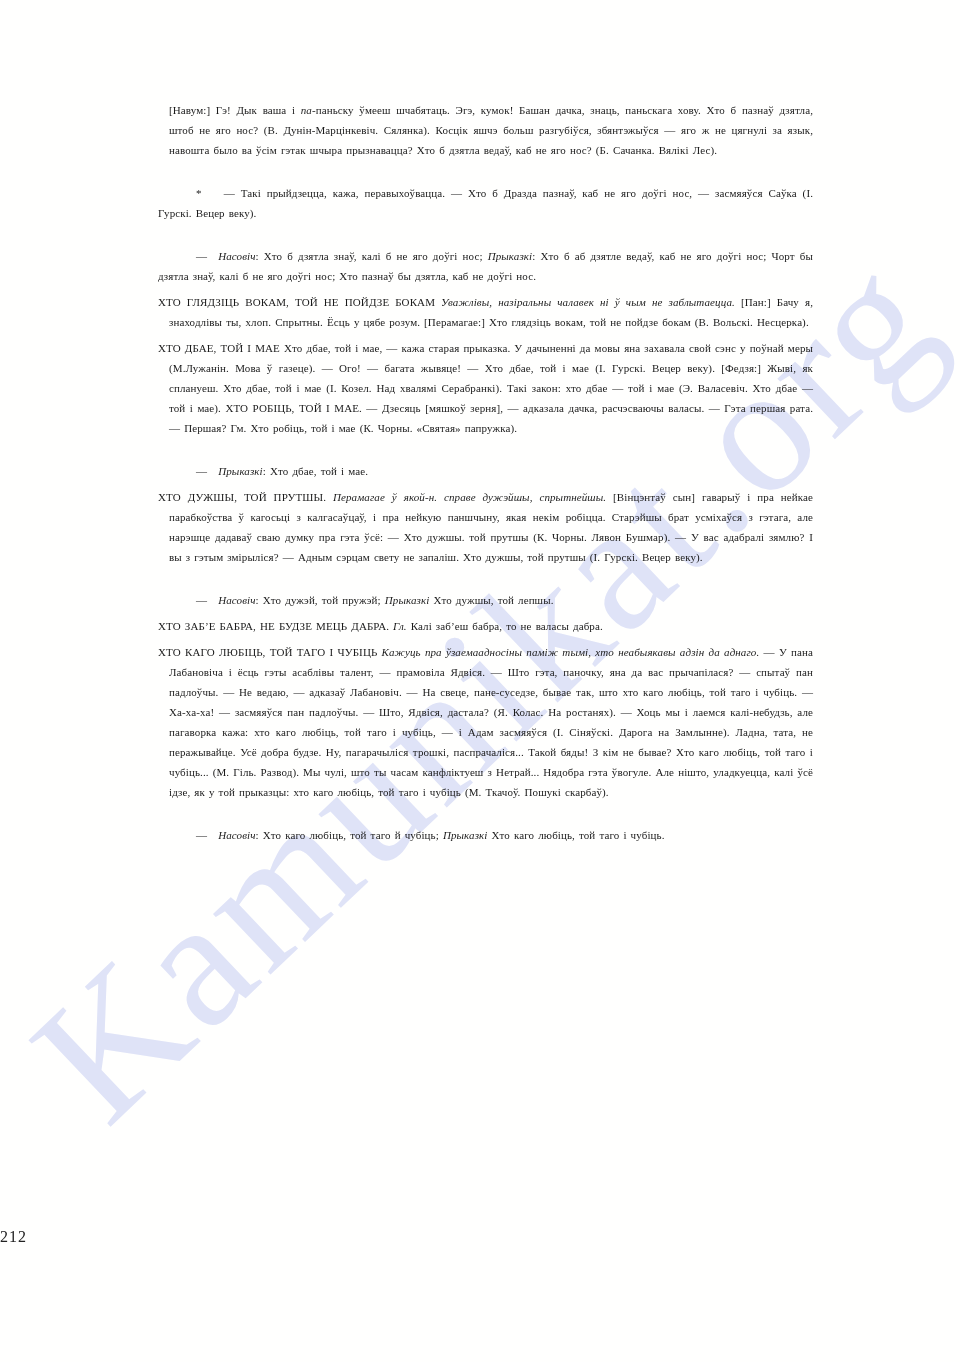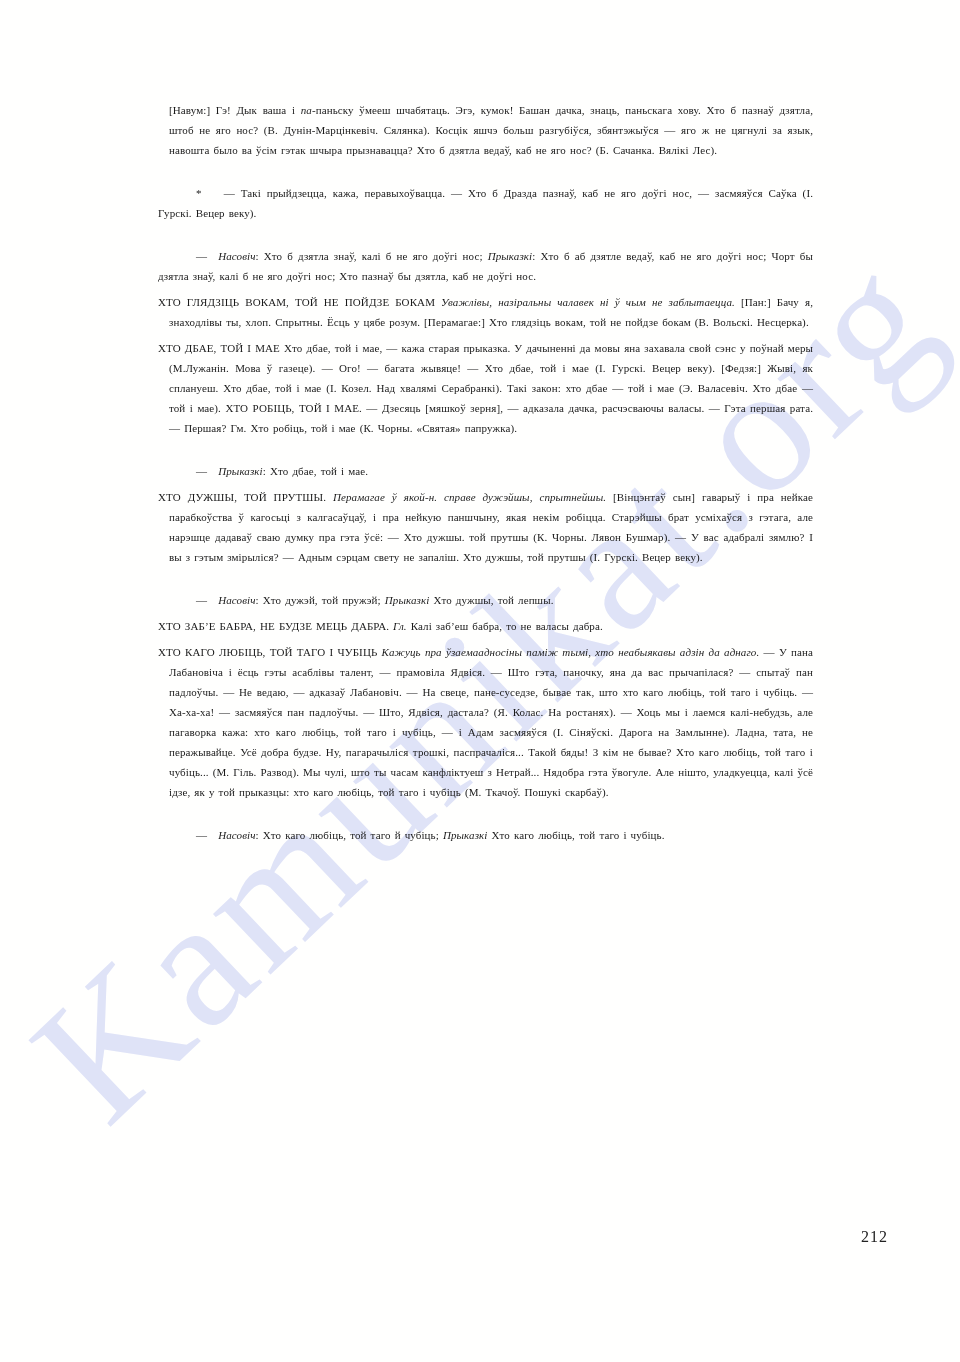--- a/index.html
+++ b/index.html
@@ -59,21 +59,21 @@
     text-indent: 38px;
     margin-top: 23px;
     margin-bottom: 5px;
   }
   .content .i { font-style: italic; }
   .page-number {
     position: absolute;
     top: 1228px;
     left: 0;
     width: 888px;
-    text-align: right;
+    text-align: left;
     font-size: 16px;
     letter-spacing: 1px;
     color: #222222;
     z-index: 1;
   }
 </style>
 </head>
 <body>
 
 <div class="page">

